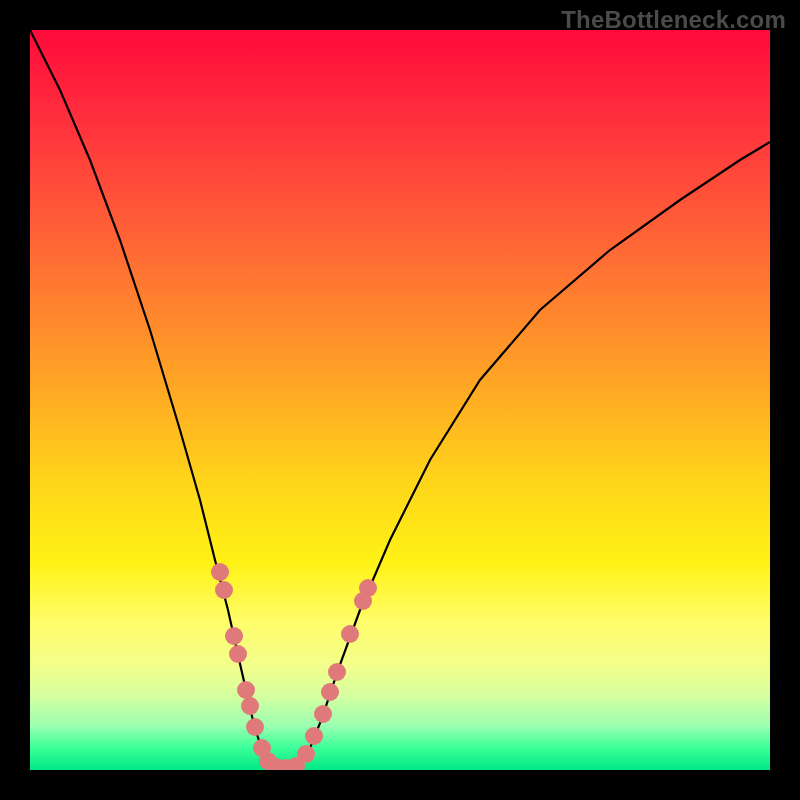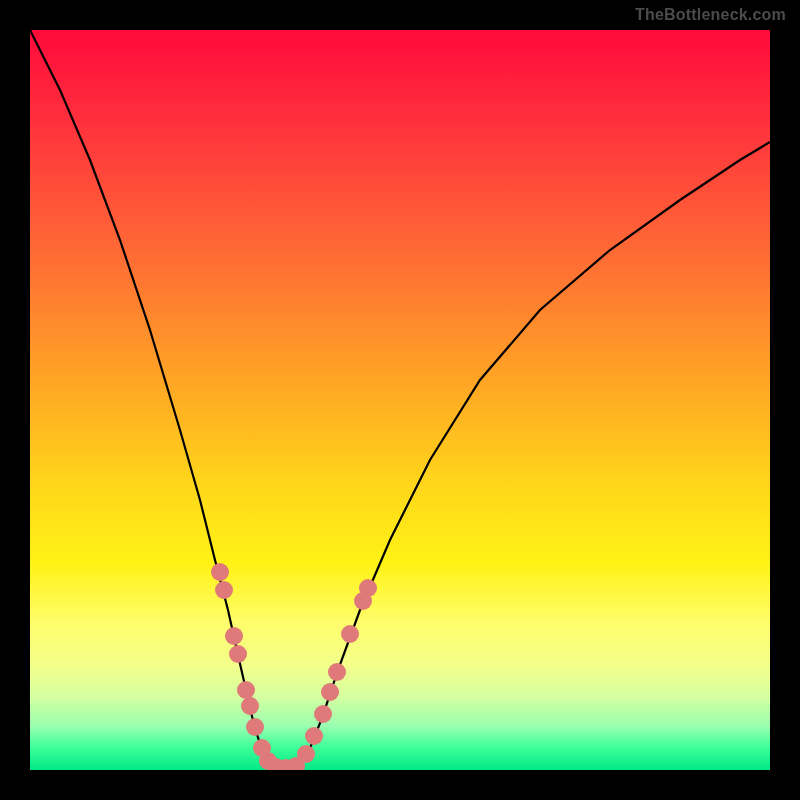--- a/index.html
+++ b/index.html
@@ -14,21 +14,21 @@
     position: relative;
     width: 800px;
     height: 800px;
     background: #000;
   }
   .watermark {
     position: absolute;
     top: 6px;
     right: 14px;
     color: #4b4b4b;
-    font-size: 16px;
+    font-size: 24px;
     font-weight: 600;
     letter-spacing: 0.2px;
     z-index: 5;
   }
   .plot {
     position: absolute;
     left: 30px;
     top: 30px;
     width: 740px;
     height: 740px;

